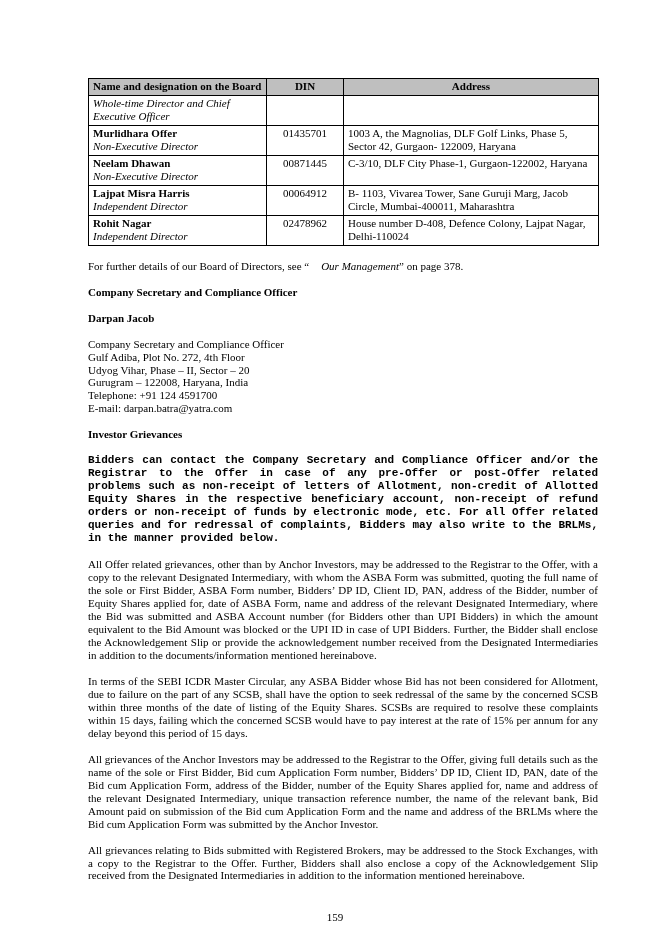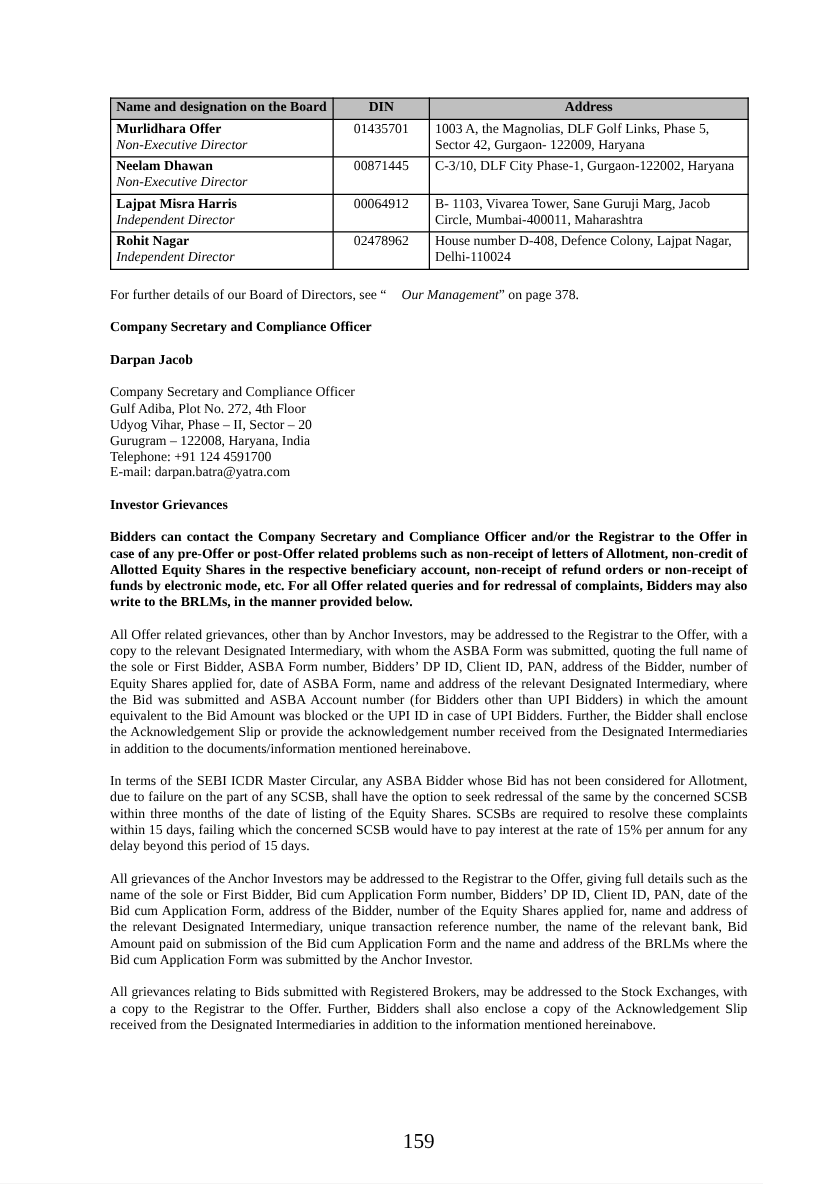--- a/index.html
+++ b/index.html
@@ -45,29 +45,29 @@
     line-height: 1.18;
     text-align: justify;
   }
   .heading {
     font-size: 11px;
     font-weight: bold;
     margin: 0 0 13px 0;
     line-height: 1.18;
   }
   .bold-line { font-weight: bold; margin: 0 0 13px 0; line-height: 1.18; }
-  .bold-para { font-weight: bold; }
+  .bold-para { font-weight: bold; font-family: Liberation Mono, monospace; }
   .addr-block { margin: 0 0 13px 0; line-height: 1.18; }
   .page-number {
     position: absolute;
     bottom: 24px;
     left: 0;
     width: 100%;
     text-align: center;
-    font-size: 17px;
+    font-size: 11px;
   }
   i.ref { font-style: italic; margin-left: 12px; }
 </style>
 </head>
 <body>
 
 <div class="page">
 
   <table class="board-table">
     <colgroup>
@@ -76,20 +76,28 @@
         <col class="c-addr">
     </colgroup>
     <thead>
       <tr>
         <th class="th-name">Name and designation on the Board</th>
         <th class="th-din">DIN</th>
         <th class="th-address">Address</th>
       </tr>
     </thead>
     <tbody>
+      <tr>
+        <td>
+          <div class="dir-name"></div>
+          <div class="dir-desig">Whole-time Director and Chief Executive Officer</div>
+        </td>
+        <td class="td-din"></td>
+        <td></td>
+      </tr>
       <tr>
         <td>
           <div class="dir-name">Murlidhara Offer</div>
           <div class="dir-desig">Non-Executive Director</div>
         </td>
         <td class="td-din">01435701</td>
         <td>1003 A, the Magnolias, DLF Golf Links, Phase 5, Sector 42, Gurgaon- 122009, Haryana</td>
       </tr>
       <tr>
         <td>

